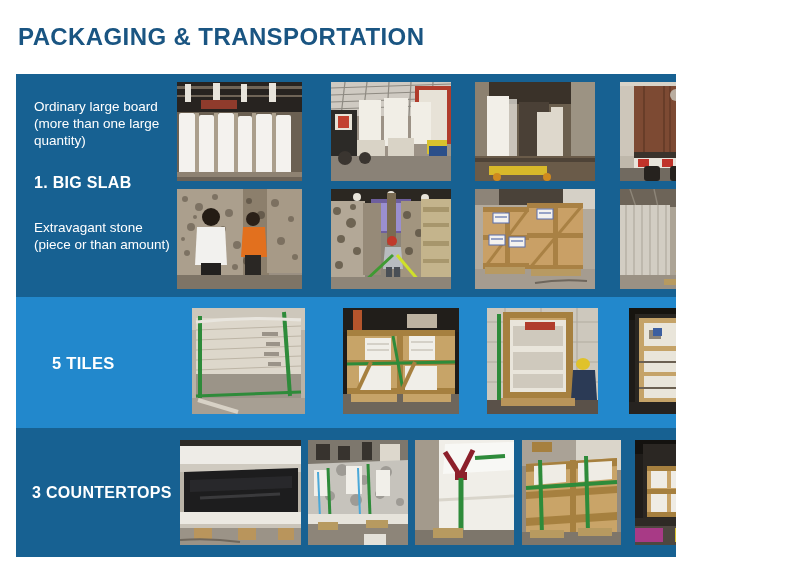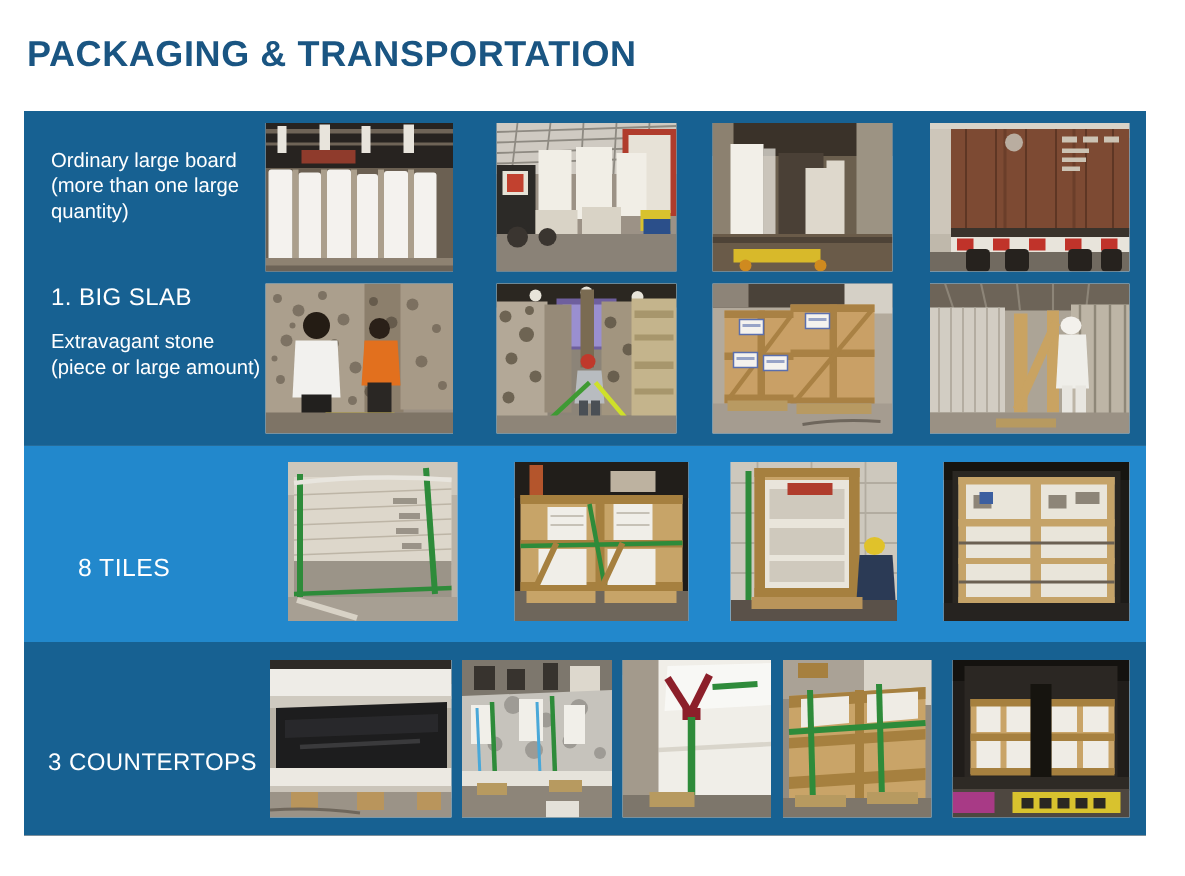--- a/index.html
+++ b/index.html
@@ -17,22 +17,22 @@
   }
   
   .slide-title{
     position:absolute;left:18px;top:23px;
     font-size:24px;font-weight:bold;letter-spacing:0.4px;
     color:#1a5582;
     white-space:nowrap;
   }
   
   .panel{
-    position:absolute;left:16px;top:74px;width:748px;height:483px;
-    background:#404040;
+    position:absolute;left:16px;top:74px;width:660px;height:483px;
+    background:#d946ef;
     overflow:hidden;
   }
   
   .band{position:absolute;left:0;width:756px;}
   .band.dark{background:#176192;}
   .band.light{background:#2288cc;}
 
   .band-bigslab   {top:0px;   height:223px;}
   .band-tiles     {top:223px; height:131px;}
   .band-countertop{top:354px; height:129px;}
@@ -40,23 +40,22 @@
   
   .labels{position:absolute;left:0;top:0;width:161px;height:483px;}
   .lbl{position:absolute;color:#ffffff;}
   .lbl-desc{
     font-size:13.5px;line-height:17px;font-weight:normal;
     left:18px;width:140px;
   }
   .lbl-desc-1{top:24px;}
   .lbl-desc-2{top:145px;}
   .lbl-head{
-    font-size:16px;font-weight:normal;letter-spacing:0.3px;
+    font-size:16px;font-weight:bold;letter-spacing:0.3px;
     left:18px;
-    margin-top:16px;
   }
   .lbl-head-1{top:100px;}
   .lbl-head-2{left:36px;top:280px;font-size:16.5px;}
   .lbl-head-3{left:16px;top:410px;font-size:16px;white-space:nowrap;}
 
   
   .photo{
     position:absolute;
     background:#cfcfcf;
     overflow:hidden;
@@ -72,22 +71,22 @@
 
   <div class="panel">
 
     <div class="band dark band-bigslab"></div>
     <div class="band light band-tiles"></div>
     <div class="band dark band-countertop"></div>
 
     <div class="labels">
       <div class="lbl lbl-desc lbl-desc-1">Ordinary large board (more than one large quantity)</div>
       <div class="lbl lbl-head lbl-head-1">1. BIG SLAB</div>
-      <div class="lbl lbl-desc lbl-desc-2">Extravagant stone (piece or large amount)</div>
-      <div class="lbl lbl-head lbl-head-2">8 TILES</div>
+      <div class="lbl lbl-desc lbl-desc-2">Extravagant stone (piece or than amount)</div>
+      <div class="lbl lbl-head lbl-head-2">5 TILES</div>
       <div class="lbl lbl-head lbl-head-3">3 COUNTERTOPS</div>
     </div>
 
     <div class="photo" style="left:161px;top:8px;width:125px;height:99px;">
       <svg viewBox="0 0 125 99" preserveAspectRatio="none">
         <rect width="125" height="99" fill="#3a3228"></rect>
         <rect y="0" width="125" height="30" fill="#272320"></rect>
         <g fill="#6f6457">
           <rect x="0" y="4" width="125" height="3"></rect>
           <rect x="0" y="13" width="125" height="2"></rect>

